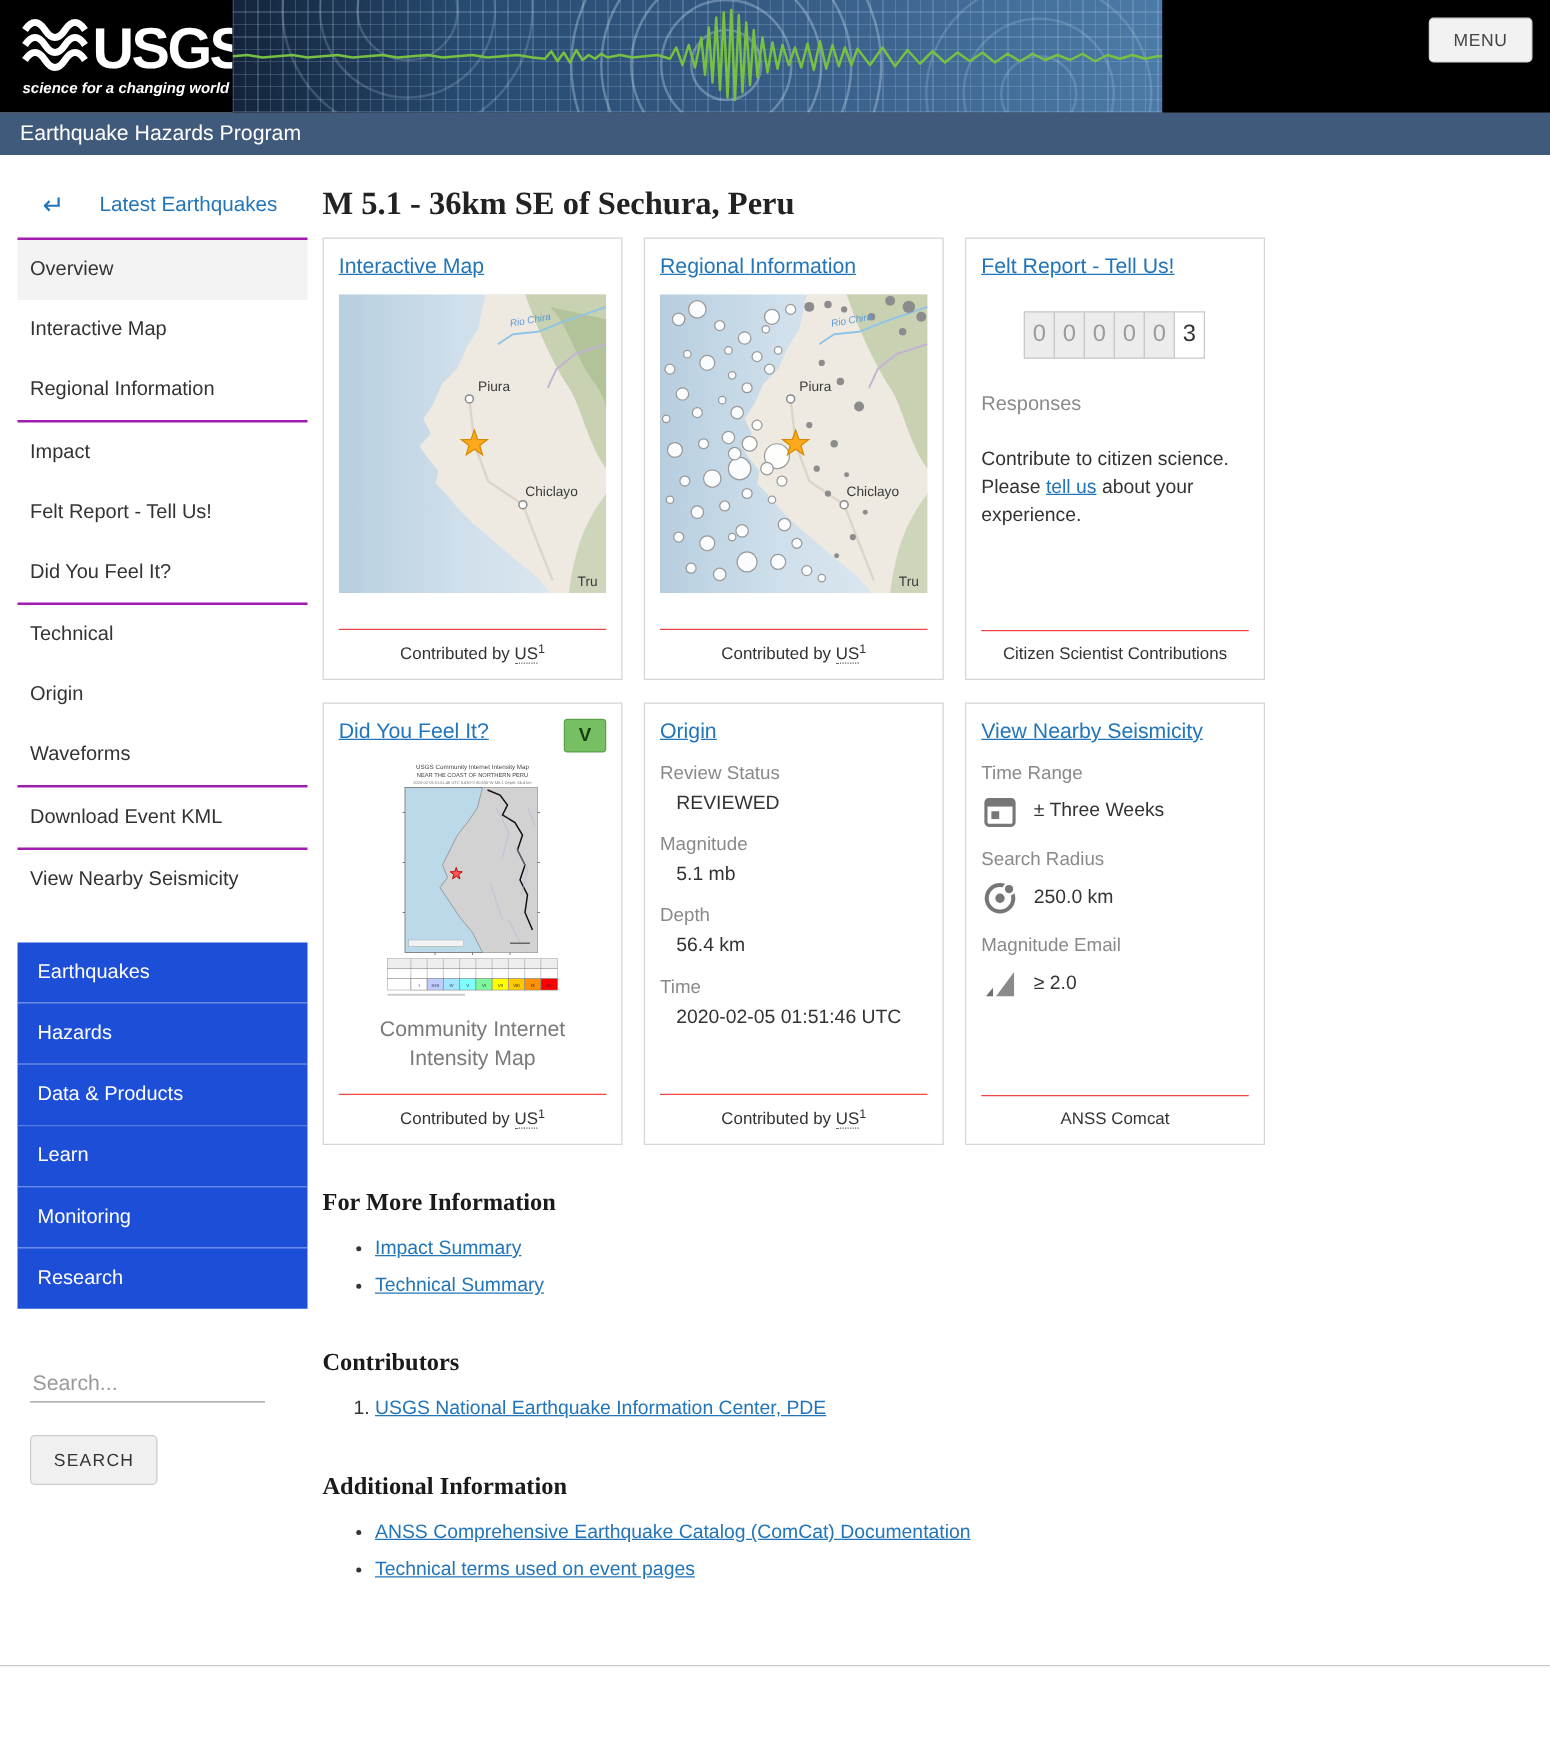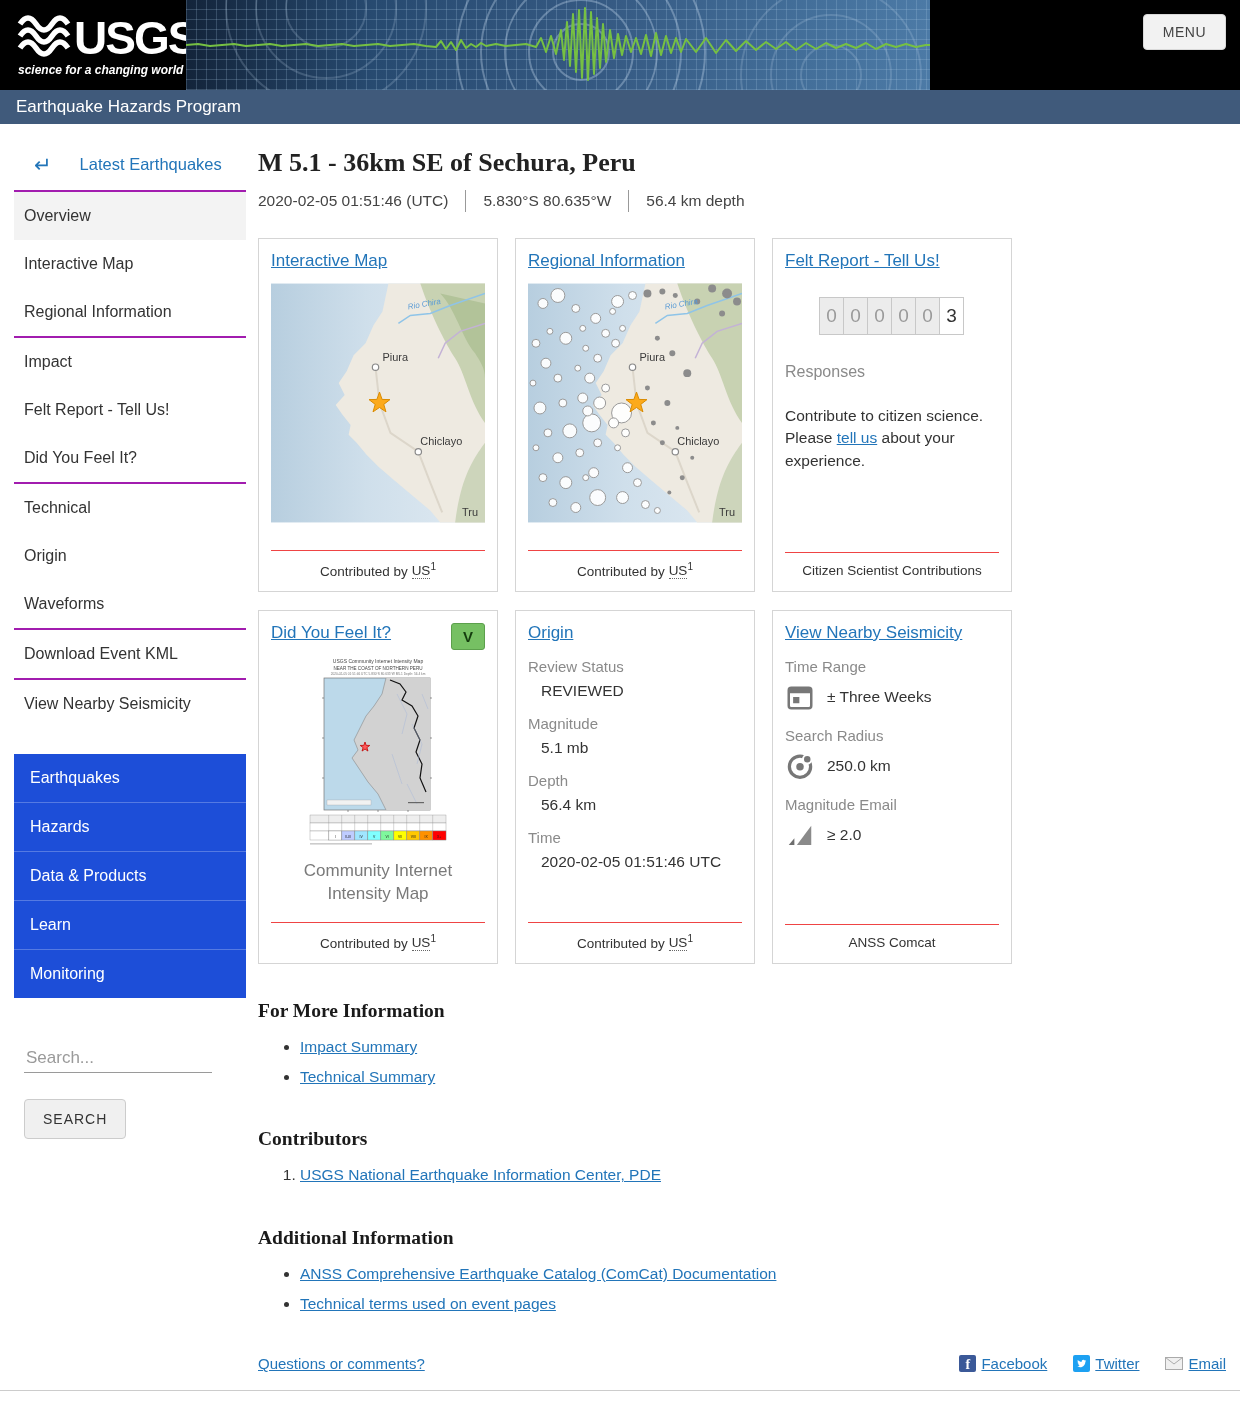--- a/index.html
+++ b/index.html
@@ -169,36 +169,30 @@
       </ul>
       <ul class="nav-group">
         <li>View Nearby Seismicity</li>
       </ul>
       <ul class="site-nav">
         <li>Earthquakes</li>
         <li>Hazards</li>
         <li>Data &amp; Products</li>
         <li>Learn</li>
         <li>Monitoring</li>
+        <li>Research</li>
       </ul>
       <div class="search-box">
         <input class="search-input" type="text" placeholder="Search..." style="">
         <div><button class="search-btn">SEARCH</button></div>
       </div>
     </aside>
 
     <main>
       <h1 class="event-title">M 5.1 - 36km SE of Sechura, Peru</h1>
-      <div class="subtitle">
-        <span>2020-02-05 01:51:46 (UTC)</span>
-        <span class="sep"></span>
-        <span>5.830°S 80.635°W</span>
-        <span class="sep"></span>
-        <span>56.4 km depth</span>
-      </div>
 
       <div class="cards">
 
         <div class="card">
           <div class="card-title"><a>Interactive Map</a></div>
           <svg class="map-thumb" width="214" height="240" viewBox="0 0 215 240">
             <defs>
               <linearGradient id="oc1" x1="0" y1="0" x2="1" y2="0">
                 <stop offset="0" stop-color="#b7cedf"></stop>
                   <stop offset="0.45" stop-color="#cfdfeb"></stop>
@@ -478,44 +472,20 @@
       <ol class="linklist">
         <li><a>USGS National Earthquake Information Center, PDE</a></li>
       </ol>
 
       <h2 class="section-h">Additional Information</h2>
       <ul class="linklist">
         <li><a>ANSS Comprehensive Earthquake Catalog (ComCat) Documentation</a></li>
         <li><a>Technical terms used on event pages</a></li>
       </ul>
 
-      <div class="questions-row">
-        <a>Questions or comments?</a>
-        <div class="social">
-          <span class="social-item">
-            <span class="fb-icon">f</span>
-            <a>Facebook</a>
-          </span>
-          <span class="social-item">
-            <span class="tw-icon">
-              <svg width="13" height="13" viewBox="0 0 16 16">
-                  <path fill="#fff" d="M14 4.5c-.4.2-.9.3-1.4.4.5-.3.9-.8 1-1.3-.5.3-1 .5-1.5.6-.4-.5-1-.8-1.7-.8-1.3 0-2.3 1-2.3 2.3 0 .2 0 .4.1.5-1.9-.1-3.6-1-4.7-2.4-.2.3-.3.7-.3 1.2 0 .8.4 1.5 1 1.9-.4 0-.7-.1-1-.3 0 1.1.8 2 1.8 2.2-.2.1-.4.1-.6.1h-.4c.3.9 1.1 1.6 2.1 1.6-.8.6-1.8 1-2.9 1h-.5c1 .7 2.2 1 3.5 1 4.2 0 6.5-3.5 6.5-6.5v-.3c.4-.3.8-.7 1.1-1.2z"></path>
-                </svg>
-            </span>
-            <a>Twitter</a>
-          </span>
-          <span class="social-item">
-            <svg width="18" height="13" viewBox="0 0 18 13">
-              <rect x="0.5" y="0.5" width="17" height="12" fill="#f0f0f0" stroke="#aaa"></rect>
-              <path d="M0.5,0.5 L9,7 L17.5,0.5" fill="none" stroke="#aaa"></path>
-            </svg>
-            <a>Email</a>
-          </span>
-        </div>
-      </div>
     </main>
   </div>
 
   <footer class="site-footer">
     
     
     
     
   </footer>
 </div>

